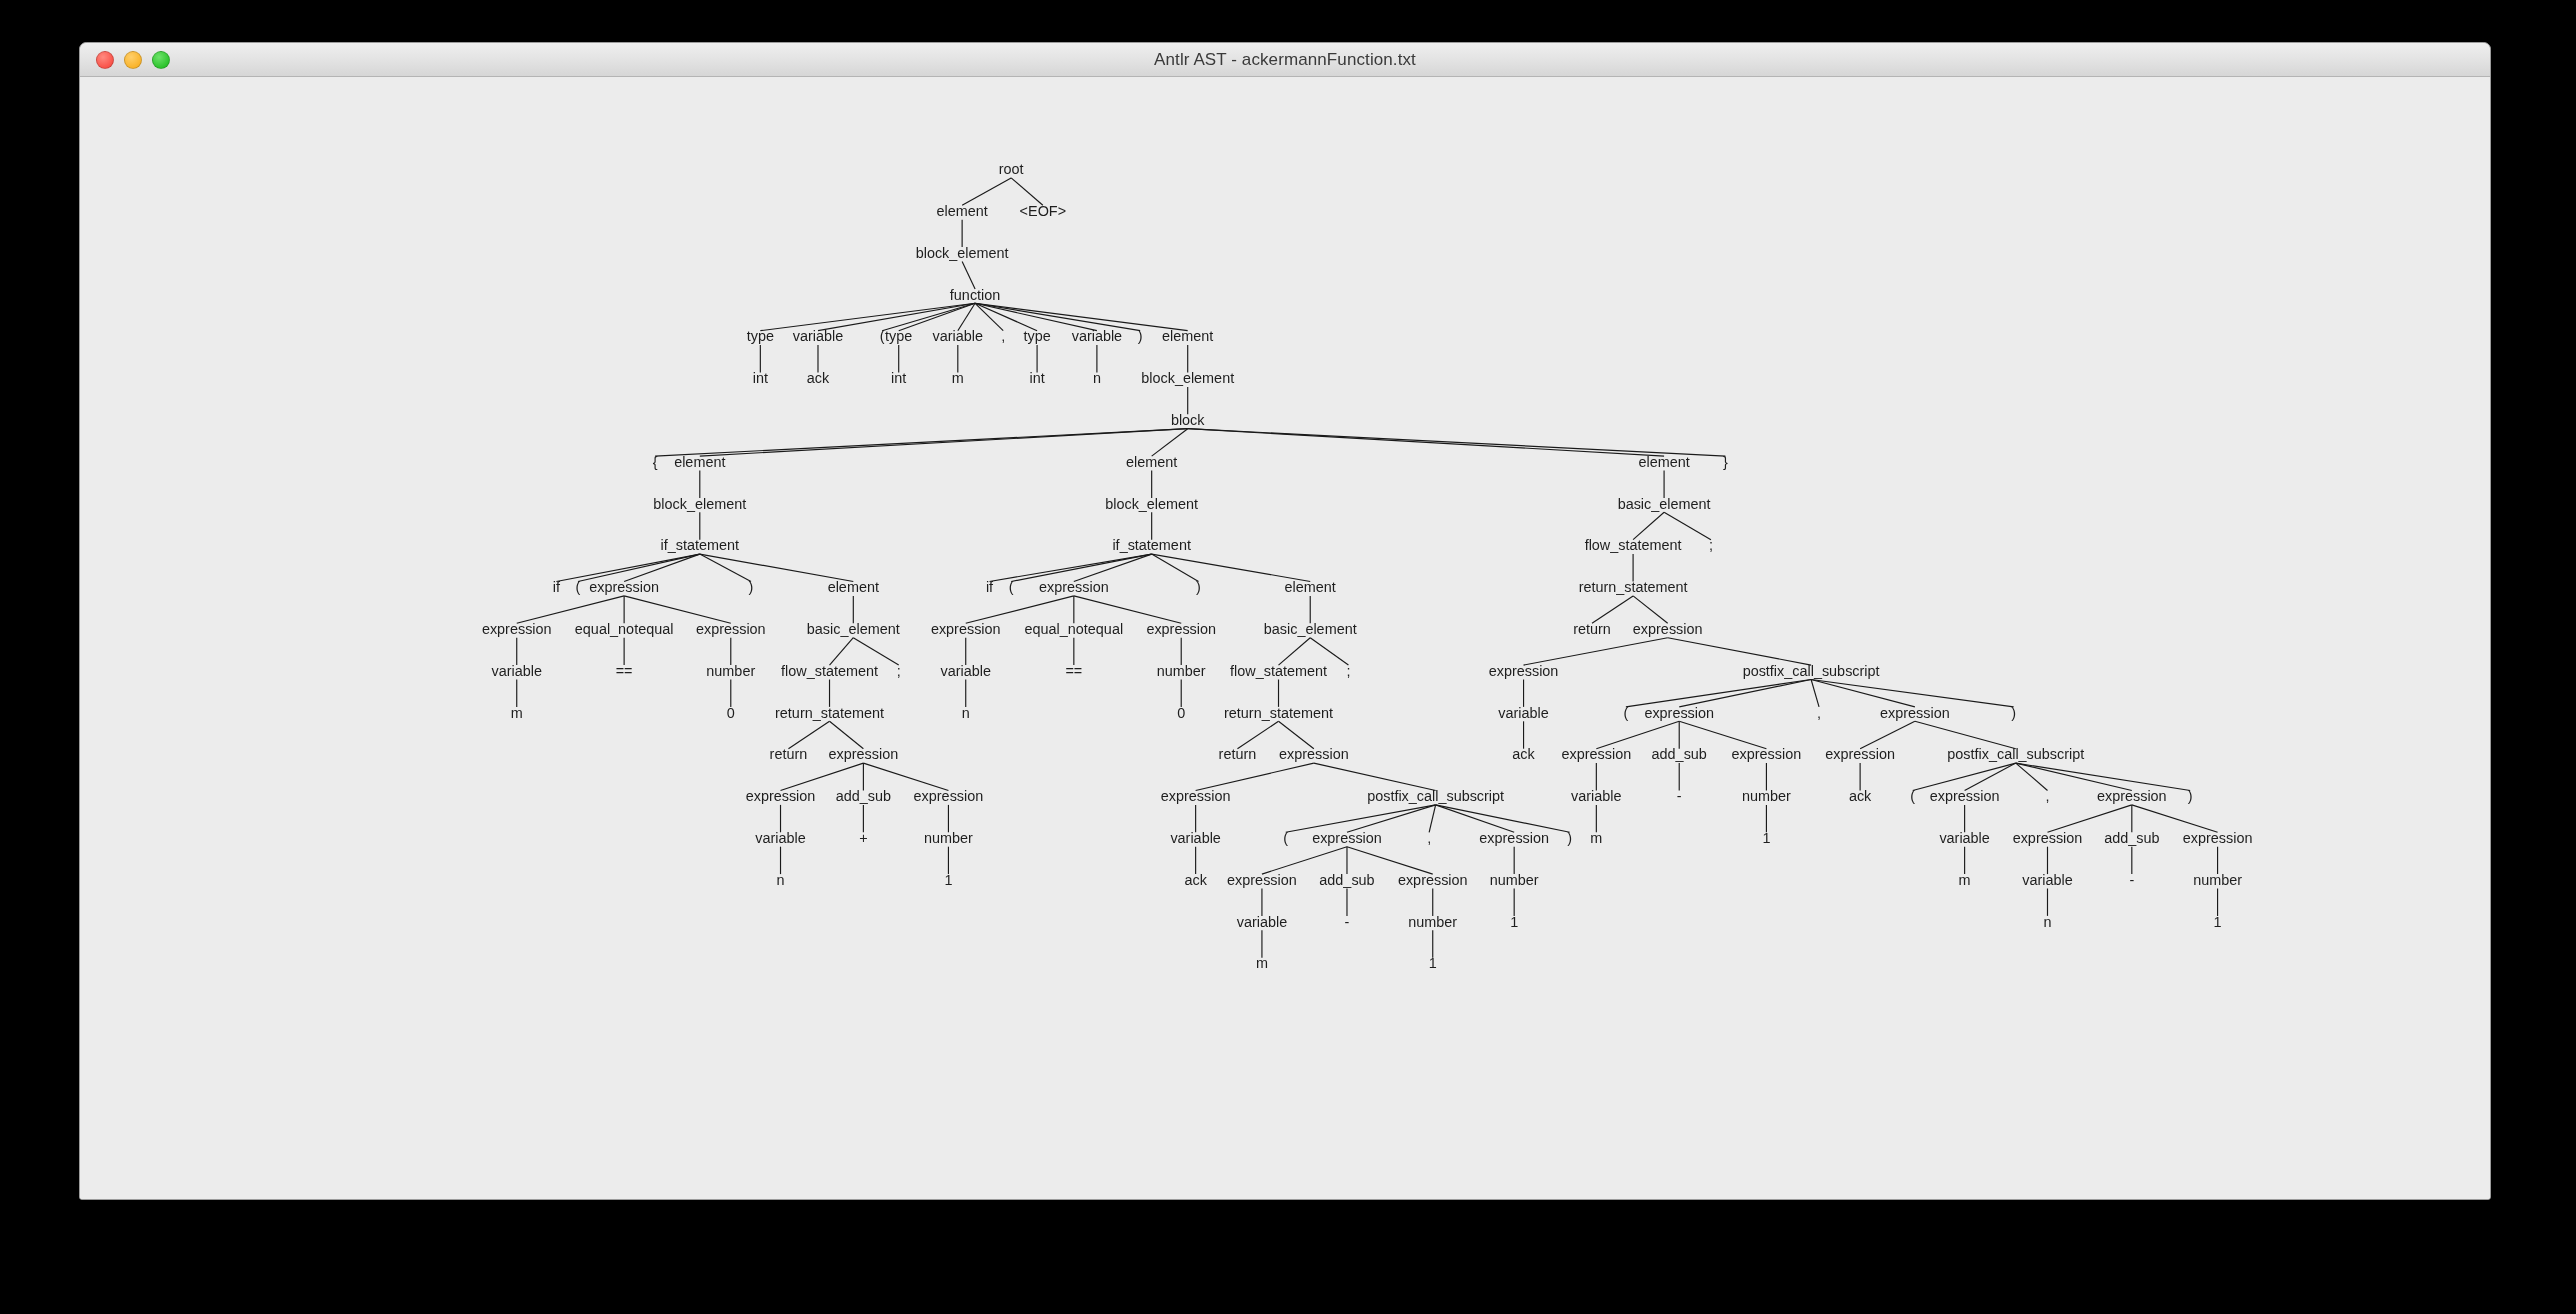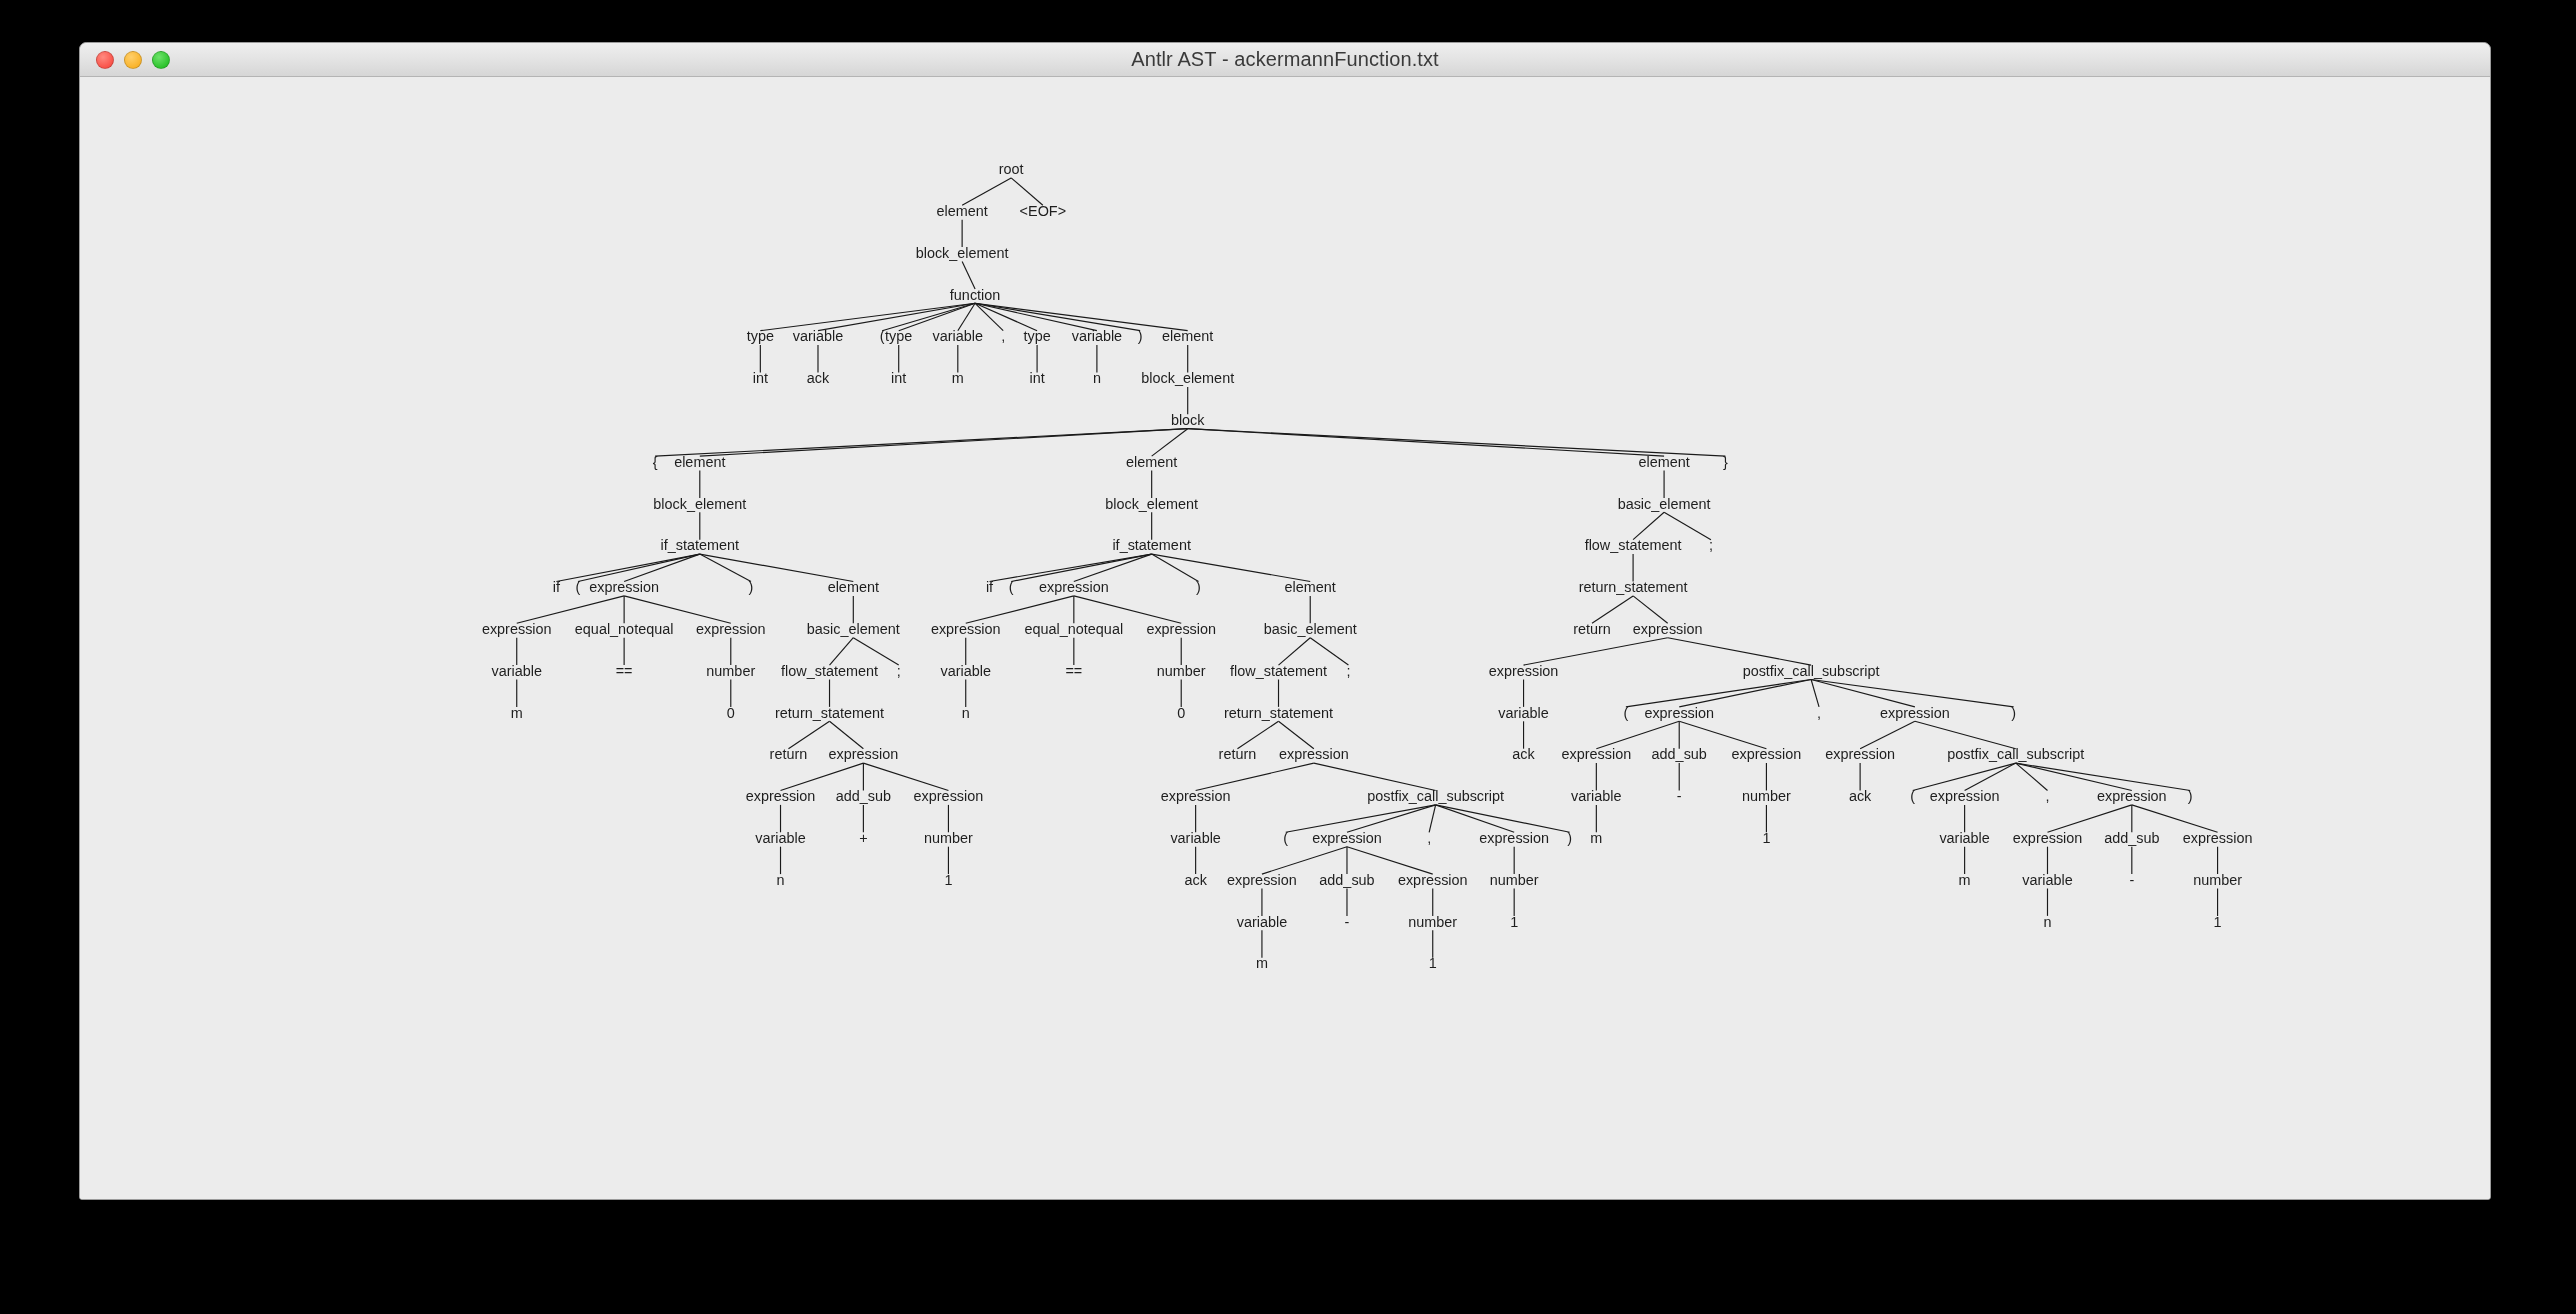--- a/index.html
+++ b/index.html
@@ -34,21 +34,21 @@
     width:18px;height:18px;border-radius:50%;
     border:0.7px solid rgba(0,0,0,.18);
     box-sizing:border-box;
   }
   .light.close{background:radial-gradient(circle at 38% 32%,#ff8a80,#f9544b 70%,#e8453c);}
   .light.min{background:radial-gradient(circle at 38% 32%,#ffcf6b,#f9b42d 70%,#eaa61e);}
   .light.max{background:radial-gradient(circle at 38% 32%,#6ee26b,#2ec42e 70%,#26b326);}
   #title{
     position:absolute;left:0;right:0;top:0;height:33px;
     display:flex;align-items:center;justify-content:center;
-    font-size:20px;color:#3a3a3a;
+    font-size:17px;color:#3a3a3a;
     letter-spacing:0.1px;
     pointer-events:none;
   }
   #canvas{
     position:relative;
     width:100%;height:1122px;
     background:#ececec;
   }
   #tree-svg{display:block;width:100%;height:100%;}
   #tree-svg text{

